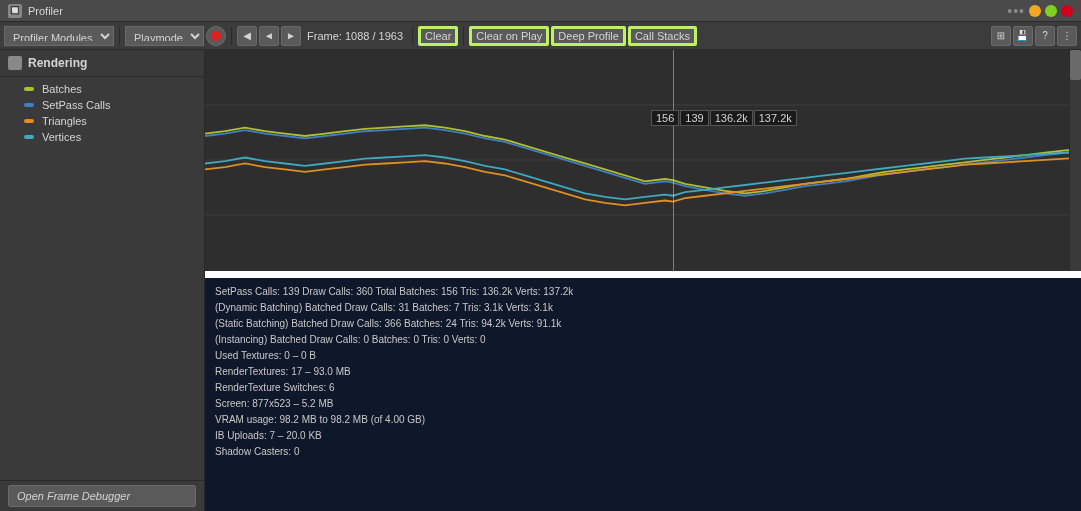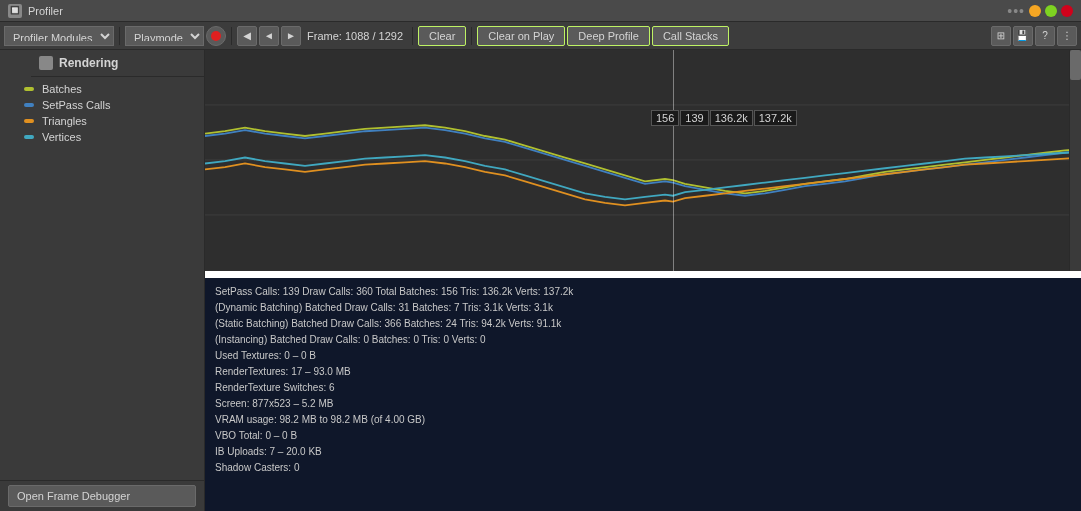--- a/index.html
+++ b/index.html
@@ -78,25 +78,25 @@
       border: 1px solid #6a6a6a;
       color: #d4d4d4;
       font-size: 11px;
       height: 20px;
       padding: 4px 4px;
       cursor: pointer;
       border-radius: 0;
     }
     .toolbar-btn {
       background: #5a5a5a;
-      border: 1px solid #bef264;
+      border: 3px solid #bef264;
       color: #d4d4d4;
       font-size: 11px;
       height: 20px;
-      padding: 0 10px;
+      padding: 0 4px;
       cursor: pointer;
       border-radius: 2px;
       white-space: nowrap;
     }
     .toolbar-record-btn {
       background: #5a5a5a;
       border: 1px solid #6a6a6a;
       width: 20px;
       height: 20px;
       border-radius: 50%;
@@ -160,21 +160,20 @@
     }
     .sidebar-section-title {
       display: flex;
       align-items: center;
       gap: 6px;
       padding: 6px 8px;
       font-size: 12px;
       font-weight: bold;
       color: #d4d4d4;
       border-bottom: 1px solid #2a2a2a;
-      margin-left: 31px;
     }
     .sidebar-icon {
       width: 14px;
       height: 14px;
       background: #888;
       border-radius: 2px;
     }
     .legend-list {
       padding: 4px 12px;
     }
@@ -202,20 +201,21 @@
       background: #5a5a5a;
       border: 1px solid #6a6a6a;
       color: #d4d4d4;
       font-size: 11px;
       height: 22px;
       padding: 0 8px;
       cursor: pointer;
       border-radius: 2px;
       width: 100%;
       text-align: left;
+      font-style: italic;
     }
 
     
     .chart-area {
       flex: 1;
       background: #2e2e2e;
       position: relative;
       overflow: hidden;
     }
 
@@ -315,21 +315,21 @@
   <div class="toolbar-record-btn">
     <div class="record-circle"></div>
   </div>
 
   <div class="separator"></div>
 
   <button class="toolbar-icon-btn">◀</button>
   <button class="toolbar-icon-btn">◄</button>
   <button class="toolbar-icon-btn">►</button>
 
-  <span class="frame-label">Frame: 1088 / 1292</span>
+  <span class="frame-label">Frame: 1088 / 1963</span>
 
   <div class="separator"></div>
 
   <button class="toolbar-btn">Clear</button>
 
   <div class="separator"></div>
 
   <button class="toolbar-btn">Clear on Play</button>
   <button class="toolbar-btn">Deep Profile</button>
   <button class="toolbar-btn">Call Stacks</button>
@@ -411,19 +411,18 @@
     <div class="stats-panel" style="flex:1; overflow:auto;">
       <div>SetPass Calls: 139    Draw Calls: 360    Total Batches: 156    Tris: 136.2k    Verts: 137.2k</div>
       <div>(Dynamic Batching)    Batched Draw Calls: 31    Batches: 7    Tris: 3.1k    Verts: 3.1k</div>
       <div>(Static Batching)    Batched Draw Calls: 366    Batches: 24    Tris: 94.2k    Verts: 91.1k</div>
       <div>(Instancing)    Batched Draw Calls: 0    Batches: 0    Tris: 0    Verts: 0</div>
       <div>Used Textures: 0 – 0 B</div>
       <div>RenderTextures: 17 – 93.0 MB</div>
       <div>RenderTexture Switches: 6</div>
       <div>Screen: 877x523 – 5.2 MB</div>
       <div>VRAM usage: 98.2 MB to 98.2 MB (of 4.00 GB)</div>
-      <div>VBO Total: 0 – 0 B</div>
       <div>IB Uploads: 7 – 20.0 KB</div>
       <div>Shadow Casters: 0</div>
     </div>
 
   </div>
 </div>
 
 </body></html>

